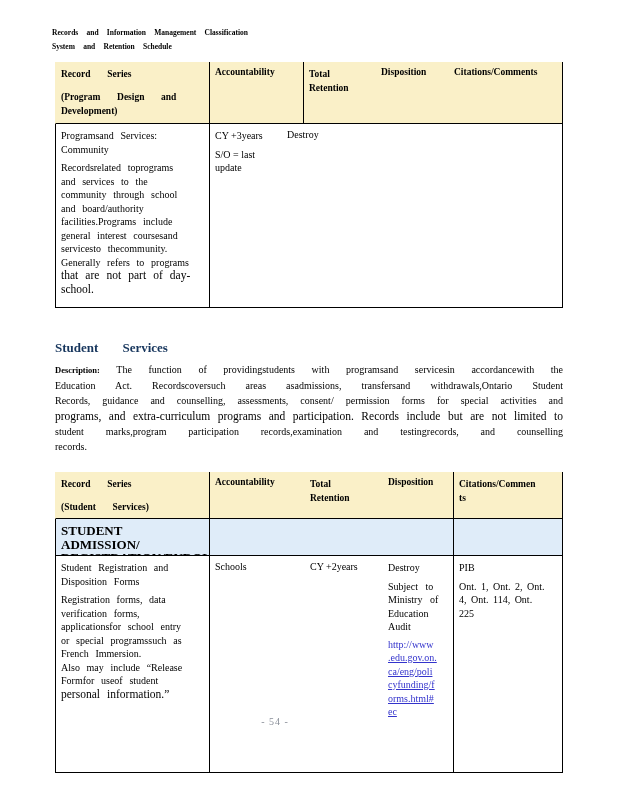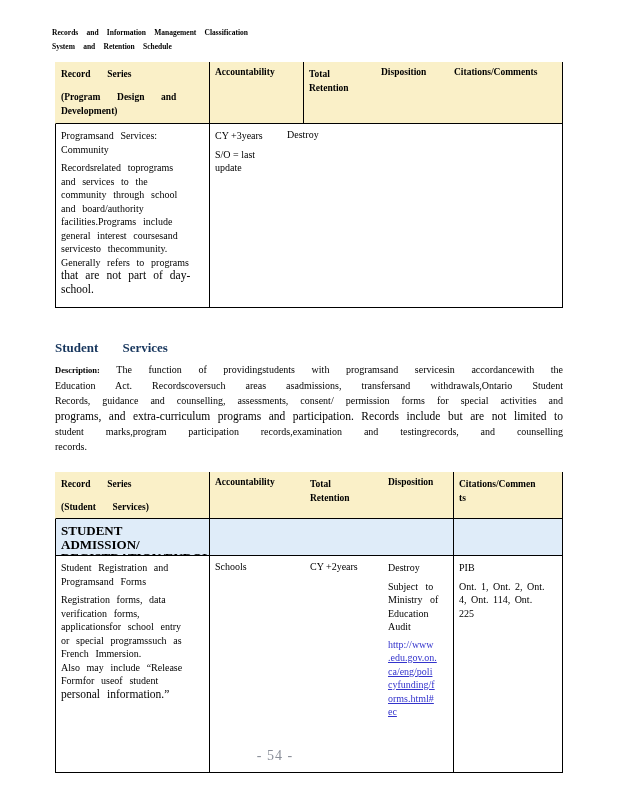--- a/index.html
+++ b/index.html
@@ -40,22 +40,22 @@
   .linkblk .ln { color:#3333CC; }
   .linkblk .ln:not(:first-child) { text-decoration:underline; }
 
   .sec-title { position:absolute; left:55px; top:340px; font-size:13px; font-weight:bold;
     color:#17365D; word-spacing:1.6em; }
   .desc { position:absolute; left:55px; top:362px; width:508px; font-size:10px; }
   .dline { text-align:justify; text-align-last:justify; line-height:15.2px; }
   .dline.last { text-align-last:left; }
   .dlabel { font-weight:bold; font-size:8.5px; }
 
-  .pagenum { position:absolute; left:0; top:748px; width:550px; text-align:center;
-    font-size:14px; color:#8a8f99; letter-spacing:1px; }
+  .pagenum { position:absolute; left:0; top:716px; width:550px; text-align:center;
+    font-size:10px; color:#8a8f99; letter-spacing:1px; }
 </style>
 </head>
 <body>
 
 <div class="doc-header">
     <div class="ln">Records and Information Management Classification</div>
     <div class="ln">System and Retention Schedule</div>
   </div>
 
 <div class="tbl t1">
@@ -142,21 +142,21 @@
     <div class="c c1">
         <div class="ln">STUDENT ADMISSION/</div>
         <div class="ln">REGISTRATION/ENROLMENT</div>
       </div>
     <div class="c c2"></div>
     <div class="c c3"></div>
   </div>
   <div class="row bdy">
     <div class="c c1">
         <div class="ln">Student Registration and</div>
-        <div class="ln">Programsand Forms</div>
+        <div class="ln">Disposition Forms</div>
         <div class="gap"></div>
         <div class="ln">Registration forms, data</div>
         <div class="ln">verification forms,</div>
         <div class="ln">applicationsfor school entry</div>
         <div class="ln">or special programssuch as</div>
         <div class="ln">French Immersion.</div>
         <div class="ln">Also may include “Release</div>
         <div class="ln">Formfor useof student</div>
         <div class="ln big">personal information.”</div>
       </div>

